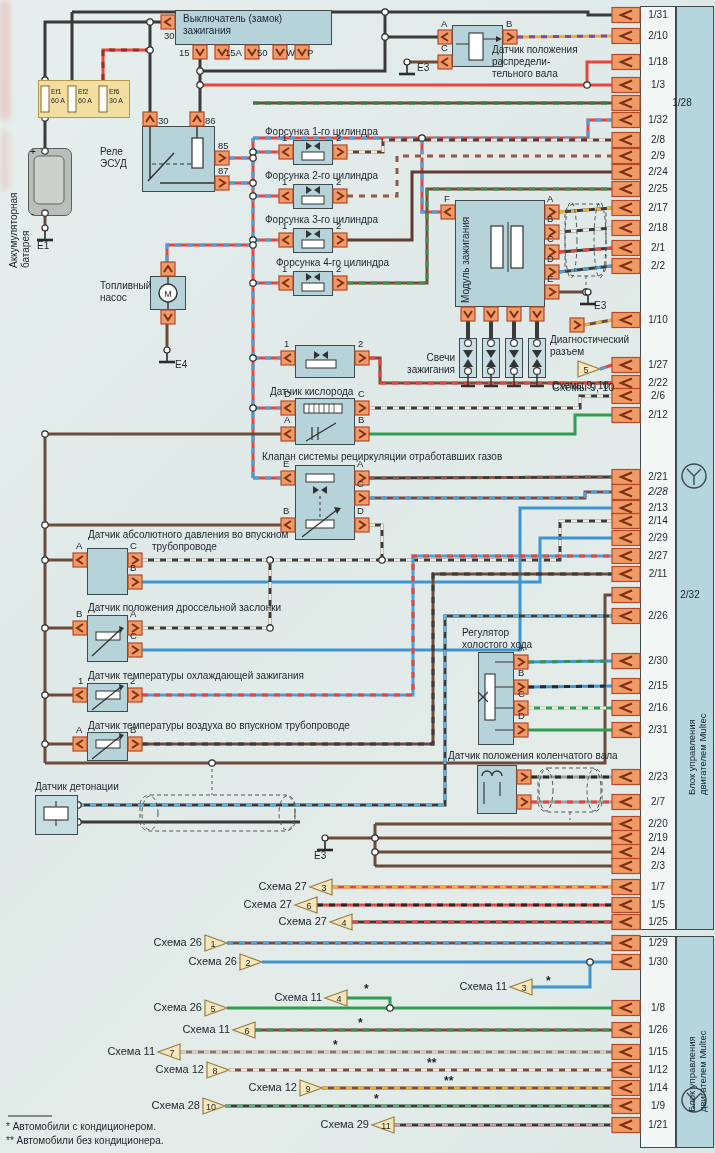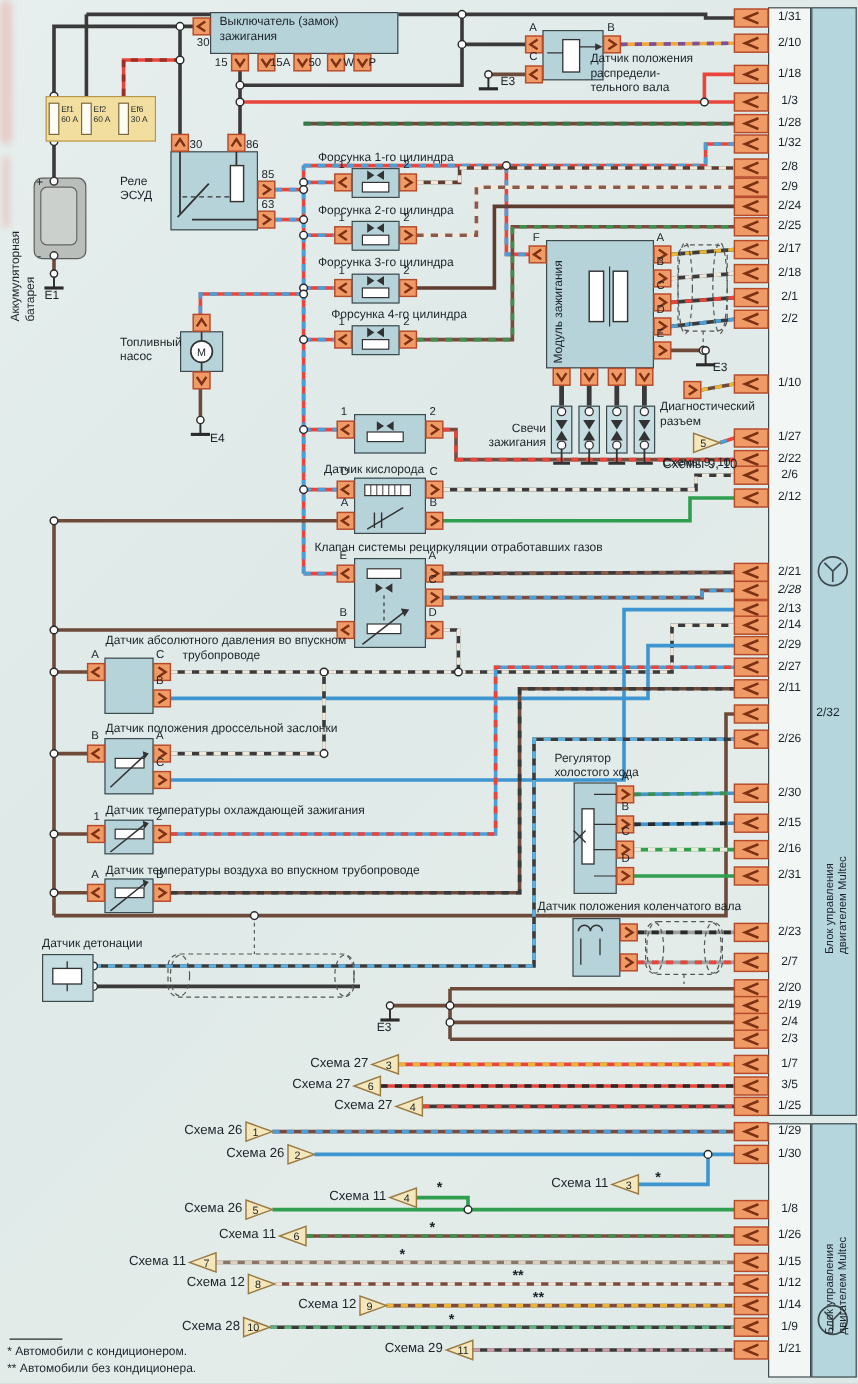--- a/index.html
+++ b/index.html
@@ -721,21 +721,21 @@
     <div>Блок управления</div>
     <div>двигателем Multec</div>
   </div>
 
   <div class="fn" style="left:6px;top:1120px;">*  Автомобили с кондиционером.</div>
   <div class="fn" style="left:6px;top:1134px;">** Автомобили без кондиционера.</div>
 <div class="pin-label" style="top:7px;">1/31</div>
     <div class="pin-label" style="top:28px;">2/10</div>
     <div class="pin-label" style="top:54px;">1/18</div>
     <div class="pin-label" style="top:77px;">1/3</div>
-    <div class="pin-label" style="top:95px;">1/28</div>
+    <div class="pin-label" style="top:95px;margin-left:24px;">1/28</div>
     <div class="pin-label" style="top:112px;">1/32</div>
     <div class="pin-label" style="top:132px;">2/8</div>
     <div class="pin-label" style="top:148px;">2/9</div>
     <div class="pin-label" style="top:164px;">2/24</div>
     <div class="pin-label" style="top:181px;">2/25</div>
     <div class="pin-label" style="top:200px;">2/17</div>
     <div class="pin-label" style="top:220px;">2/18</div>
     <div class="pin-label" style="top:240px;">2/1</div>
     <div class="pin-label" style="top:258px;">2/2</div>
     <div class="pin-label" style="top:312px;">1/10</div>
@@ -756,21 +756,21 @@
     <div class="pin-label" style="top:678px;">2/15</div>
     <div class="pin-label" style="top:700px;">2/16</div>
     <div class="pin-label" style="top:722px;">2/31</div>
     <div class="pin-label" style="top:769px;">2/23</div>
     <div class="pin-label" style="top:794px;">2/7</div>
     <div class="pin-label" style="top:816px;">2/20</div>
     <div class="pin-label" style="top:830px;">2/19</div>
     <div class="pin-label" style="top:844px;">2/4</div>
     <div class="pin-label" style="top:858px;">2/3</div>
     <div class="pin-label" style="top:879px;">1/7</div>
-    <div class="pin-label" style="top:897px;">3/5</div>
+    <div class="pin-label" style="top:897px;">1/5</div>
     <div class="pin-label" style="top:914px;">1/25</div>
     <div class="pin-label" style="top:935px;">1/29</div>
     <div class="pin-label" style="top:954px;">1/30</div>
     <div class="pin-label" style="top:1000px;">1/8</div>
     <div class="pin-label" style="top:1022px;">1/26</div>
     <div class="pin-label" style="top:1044px;">1/15</div>
     <div class="pin-label" style="top:1062px;">1/12</div>
     <div class="pin-label" style="top:1080px;">1/14</div>
     <div class="pin-label" style="top:1098px;">1/9</div>
     <div class="pin-label" style="top:1117px;">1/21</div>
@@ -791,21 +791,21 @@
     <div class="schema-label" style="left:552px;top:380px;text-align:left;">Схемы 9, 10</div>
     <div class="pin-letter" style="left:164px;top:30px;">30</div>
     <div class="pin-letter" style="left:179px;top:47px;">15</div>
     <div class="pin-letter" style="left:225px;top:47px;">15A</div>
     <div class="pin-letter" style="left:257px;top:47px;">50</div>
     <div class="pin-letter" style="left:286px;top:47px;">W</div>
     <div class="pin-letter" style="left:307px;top:47px;">P</div>
     <div class="pin-letter" style="left:158px;top:115px;">30</div>
     <div class="pin-letter" style="left:205px;top:115px;">86</div>
     <div class="pin-letter" style="left:218px;top:140px;">85</div>
-    <div class="pin-letter" style="left:218px;top:165px;">63</div>
+    <div class="pin-letter" style="left:218px;top:165px;">87</div>
     <div class="pin-letter" style="left:282px;top:132px;">1</div>
     <div class="pin-letter" style="left:336px;top:132px;">2</div>
     <div class="pin-letter" style="left:282px;top:176px;">1</div>
     <div class="pin-letter" style="left:336px;top:176px;">2</div>
     <div class="pin-letter" style="left:282px;top:220px;">1</div>
     <div class="pin-letter" style="left:336px;top:220px;">2</div>
     <div class="pin-letter" style="left:282px;top:263px;">1</div>
     <div class="pin-letter" style="left:336px;top:263px;">2</div>
     <div class="pin-letter" style="left:444px;top:193px;">F</div>
     <div class="pin-letter" style="left:547px;top:193px;">A</div>

